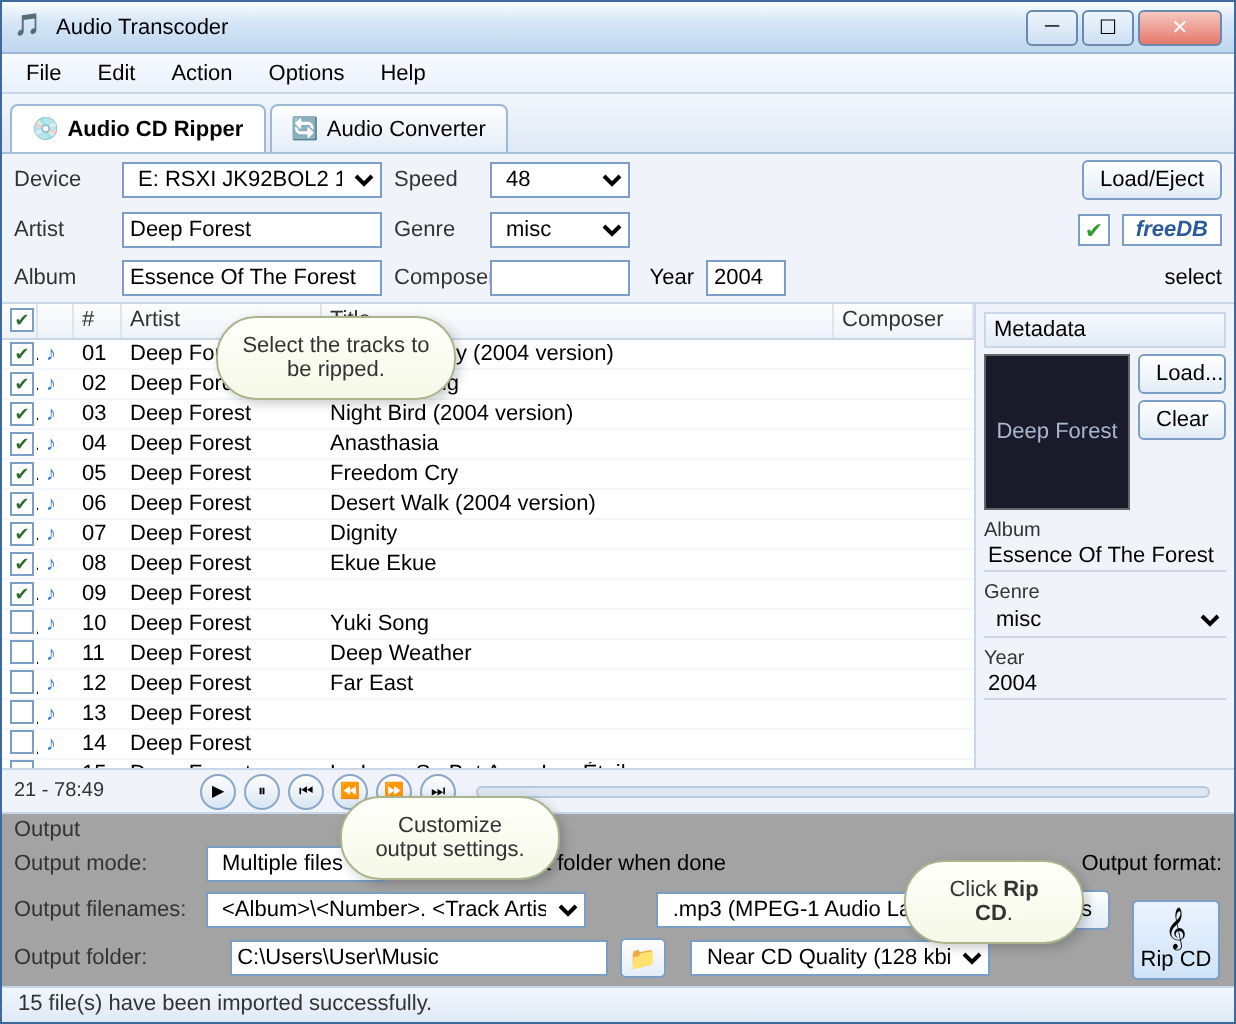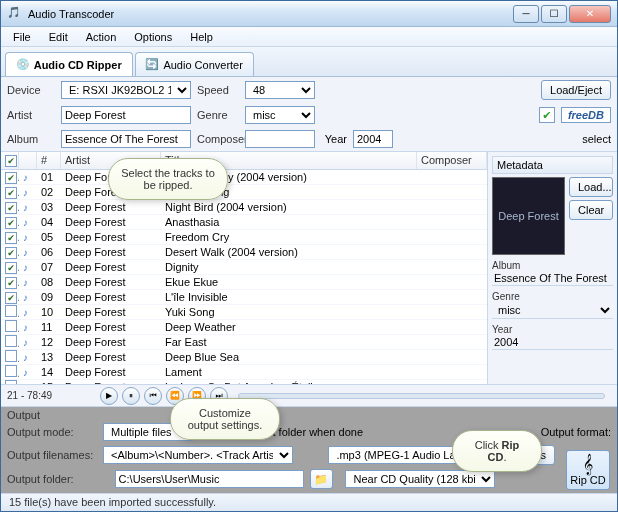--- a/index.html
+++ b/index.html
@@ -193,21 +193,20 @@
               <div class="cell num">08</div>
               <div class="cell art">Deep Forest</div>
               <div class="cell tit">Ekue Ekue</div>
               <div class="cell cmp"></div>
             </div>
             <div class="row">
               <div class="cell chk"><span class="chk-box">✔</span></div>
               <div class="cell ico"><span class="note-icon">♪</span></div>
               <div class="cell num">09</div>
               <div class="cell art">Deep Forest</div>
-              <div class="cell tit">L'île Invisible</div>
               <div class="cell cmp"></div>
             </div>
             <div class="row">
               <div class="cell chk"><span class="chk-box"></span></div>
               <div class="cell ico"><span class="note-icon">♪</span></div>
               <div class="cell num">10</div>
               <div class="cell art">Deep Forest</div>
               <div class="cell tit">Yuki Song</div>
               <div class="cell cmp"></div>
             </div>
@@ -225,29 +224,27 @@
               <div class="cell num">12</div>
               <div class="cell art">Deep Forest</div>
               <div class="cell tit">Far East</div>
               <div class="cell cmp"></div>
             </div>
             <div class="row">
               <div class="cell chk"><span class="chk-box"></span></div>
               <div class="cell ico"><span class="note-icon">♪</span></div>
               <div class="cell num">13</div>
               <div class="cell art">Deep Forest</div>
-              <div class="cell tit">Deep Blue Sea</div>
               <div class="cell cmp"></div>
             </div>
             <div class="row">
               <div class="cell chk"><span class="chk-box"></span></div>
               <div class="cell ico"><span class="note-icon">♪</span></div>
               <div class="cell num">14</div>
               <div class="cell art">Deep Forest</div>
-              <div class="cell tit">Lament</div>
               <div class="cell cmp"></div>
             </div>
             <div class="row">
               <div class="cell chk"><span class="chk-box"></span></div>
               <div class="cell ico"><span class="note-icon">♪</span></div>
               <div class="cell num">15</div>
               <div class="cell art">Deep Forest</div>
               <div class="cell tit">La Lune Se Bat Avec Les Étoiles</div>
               <div class="cell cmp"></div>
             </div>

